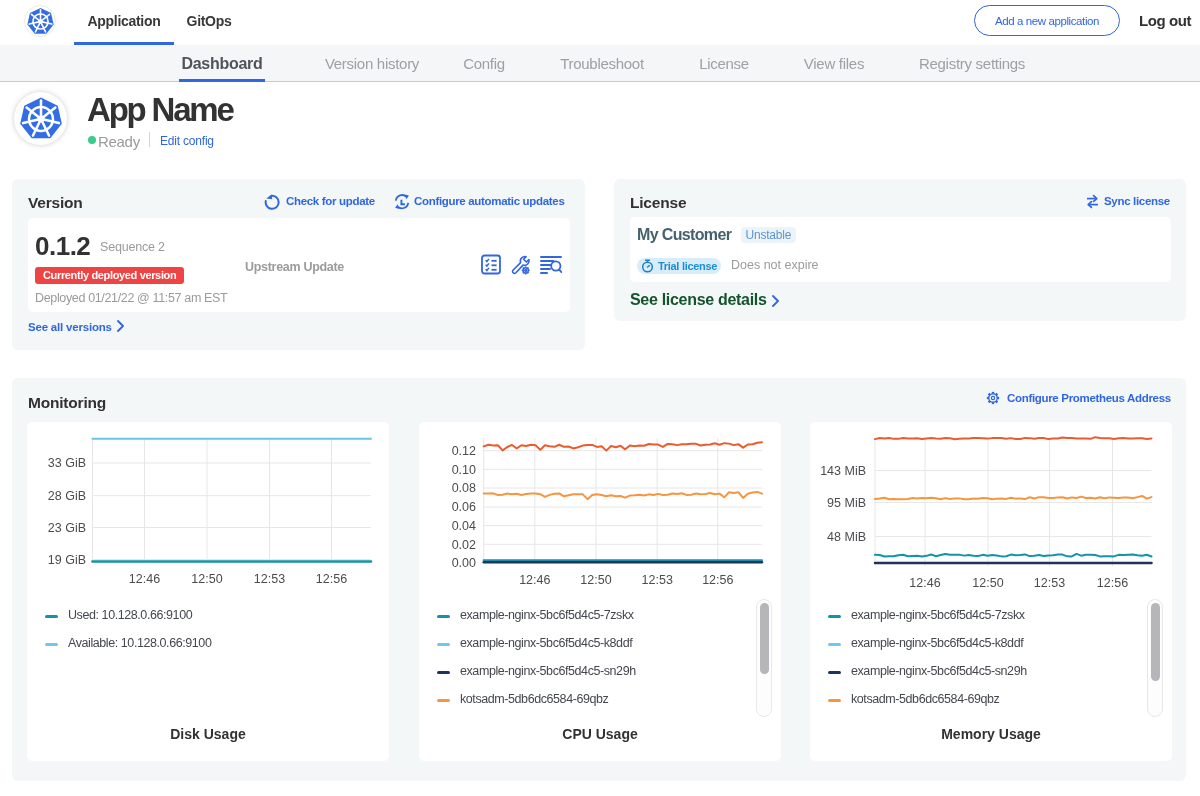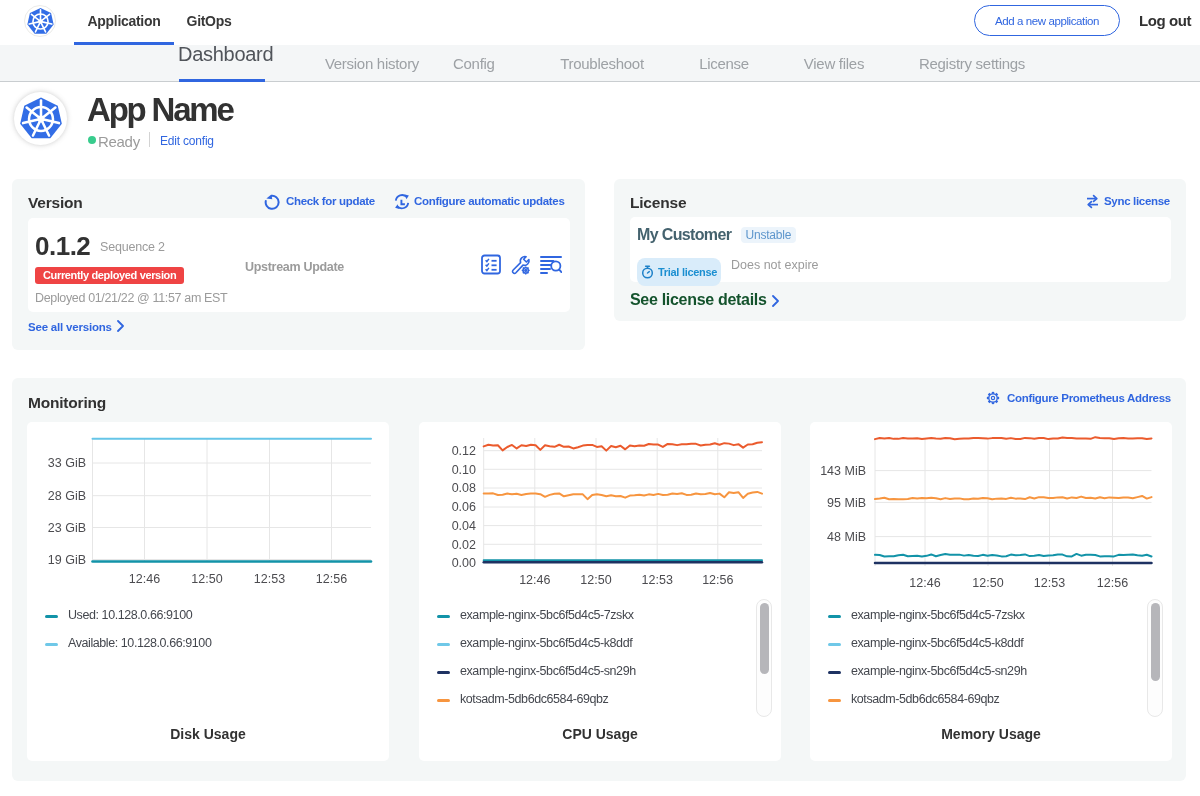--- a/index.html
+++ b/index.html
@@ -19,25 +19,25 @@
 </svg>
 </div>
 <div class="abs" style="left:74px;top:13px;width:100px;text-align:center;font-size:14px;font-weight:700;color:#383838;letter-spacing:-0.3px">Application</div>
 <div class="abs" style="left:74px;top:42px;width:100px;height:3px;background:#3066e0">
 </div>
 <div class="abs" style="left:172px;top:13px;width:74px;text-align:center;font-size:14px;font-weight:700;color:#383838;letter-spacing:-0.3px">GitOps</div>
 <div class="abs" style="left:974px;top:5px;width:146px;height:31px;border:1px solid #3066e0;border-radius:16px;color:#3066e0;font-size:11.5px;font-weight:400;display:flex;align-items:center;justify-content:center;letter-spacing:-0.4px">Add a new application</div>
 <div class="abs" style="left:1139px;top:12px;font-size:15px;font-weight:600;color:#323232;letter-spacing:-0.4px">Log out</div>
 <div class="abs" style="left:0;top:45px;width:1200px;height:37px;background:#f4f6f7;border-bottom:1px solid #c9cdd0">
 </div>
-<div class="abs" style="left:178px;top:43px;width:88px;text-align:center;font-size:20px;font-weight:400;color:#50545a;letter-spacing:-0.28px">Dashboard</div>
+<div class="abs" style="left:178px;top:55px;width:88px;text-align:center;font-size:16px;font-weight:700;color:#50545a;letter-spacing:-0.28px">Dashboard</div>
 <div class="abs" style="left:179px;top:79px;width:86px;height:3px;background:#3066e0">
 </div>
 <div class="abs" style="left:316px;top:55px;width:112px;text-align:center;font-size:15px;font-weight:400;color:#9da1a5;letter-spacing:-0.28px">Version history</div>
-<div class="abs" style="left:453px;top:55px;width:62px;text-align:left;font-size:15px;font-weight:400;color:#9da1a5;letter-spacing:-0.28px">Config</div>
+<div class="abs" style="left:453px;top:55px;width:62px;text-align:center;font-size:15px;font-weight:400;color:#9da1a5;letter-spacing:-0.28px">Config</div>
 <div class="abs" style="left:551px;top:55px;width:102px;text-align:center;font-size:15px;font-weight:400;color:#9da1a5;letter-spacing:-0.28px">Troubleshoot</div>
 <div class="abs" style="left:690px;top:55px;width:68px;text-align:center;font-size:15px;font-weight:400;color:#9da1a5;letter-spacing:-0.28px">License</div>
 <div class="abs" style="left:794px;top:55px;width:80px;text-align:center;font-size:15px;font-weight:400;color:#9da1a5;letter-spacing:-0.28px">View files</div>
 <div class="abs" style="left:910px;top:55px;width:124px;text-align:center;font-size:15px;font-weight:400;color:#9da1a5;letter-spacing:-0.28px">Registry settings</div>
 <div class="abs" style="left:14px;top:92px;width:53px;height:53px;border-radius:50%;background:#fff;box-shadow:0 0 5px rgba(140,140,140,.45);display:flex;align-items:center;justify-content:center">
 <svg width="46" height="46" viewBox="0 0 100 100">
 <polygon points="50.0,3.5 86.4,21.0 95.3,60.3 70.2,91.9 29.8,91.9 4.7,60.3 13.6,21.0" fill="#326de6"></polygon>
 <circle cx="50" cy="50" r="26" fill="none" stroke="#fff" stroke-width="5.5"></circle>
 <line x1="50.0" y1="44.0" x2="50.0" y2="10.0" stroke="#fff" stroke-width="5.5" stroke-linecap="round"></line>
 <line x1="54.7" y1="46.3" x2="81.3" y2="25.1" stroke="#fff" stroke-width="5.5" stroke-linecap="round"></line>
@@ -137,21 +137,21 @@
 <path d="M7.6 1.6 L10.8 4.6 L7.6 7.4" fill="none" stroke="#3066e0" stroke-width="1.7" stroke-linejoin="round" stroke-linecap="round"></path>
 <path d="M12 10.6 C10 10.6 8.5 10.6 3.2 10.6" fill="none" stroke="#3066e0" stroke-width="1.7"></path>
 <path d="M5.4 7.6 L2.2 10.6 L5.4 13.4" fill="none" stroke="#3066e0" stroke-width="1.7" stroke-linejoin="round" stroke-linecap="round"></path>
 </svg>
 </div>
 <div class="abs lnk" style="left:1104px;top:195px">Sync license</div>
 <div class="abs" style="left:630px;top:217px;width:541px;height:65px;background:#fff;border-radius:5px">
 </div>
 <div class="abs" style="left:637px;top:226px;font-size:16px;font-weight:700;color:#44626e;letter-spacing:-0.65px">My Customer</div>
 <div class="abs" style="left:741px;top:227px;height:16px;background:#ecf4fb;border-radius:4px;color:#5e96cc;font-size:12px;line-height:16px;padding:0 4.5px;letter-spacing:-0.2px">Unstable</div>
-<div class="abs" style="left:637px;top:258px;height:28px;background:#d9ecfa;border-radius:8px;color:#1b8fd1;font-size:11px;font-weight:700;line-height:16px;padding:0 4px;letter-spacing:-0.3px;display:flex;align-items:center;gap:4px">
+<div class="abs" style="left:637px;top:258px;height:16px;background:#d9ecfa;border-radius:8px;color:#1b8fd1;font-size:11px;font-weight:700;line-height:16px;padding:0 4px;letter-spacing:-0.3px;display:flex;align-items:center;gap:4px">
 <svg width="13" height="14" viewBox="0 0 13 14">
 <circle cx="6.5" cy="8" r="4.8" fill="none" stroke="#1d80c8" stroke-width="1.5"></circle>
 <line x1="4.6" y1="1.2" x2="8.4" y2="1.2" stroke="#1d80c8" stroke-width="1.5" stroke-linecap="round"></line>
 <line x1="6.5" y1="1.4" x2="6.5" y2="3.2" stroke="#1d80c8" stroke-width="1.5"></line>
 <line x1="6.5" y1="8" x2="8.3" y2="6.6" stroke="#1d80c8" stroke-width="1.4" stroke-linecap="round"></line>
 </svg>
 <span>Trial license</span>
 </div>
 <div class="abs" style="left:731px;top:258px;font-size:12.5px;color:#9b9b9b">Does not expire</div>
 <div class="abs" style="left:630px;top:291px;font-size:16px;font-weight:700;color:#14532d;letter-spacing:-0.3px">See license details<svg width="9" height="12" viewBox="0 0 9 12" style="margin-left:4px;vertical-align:-1.5px">

